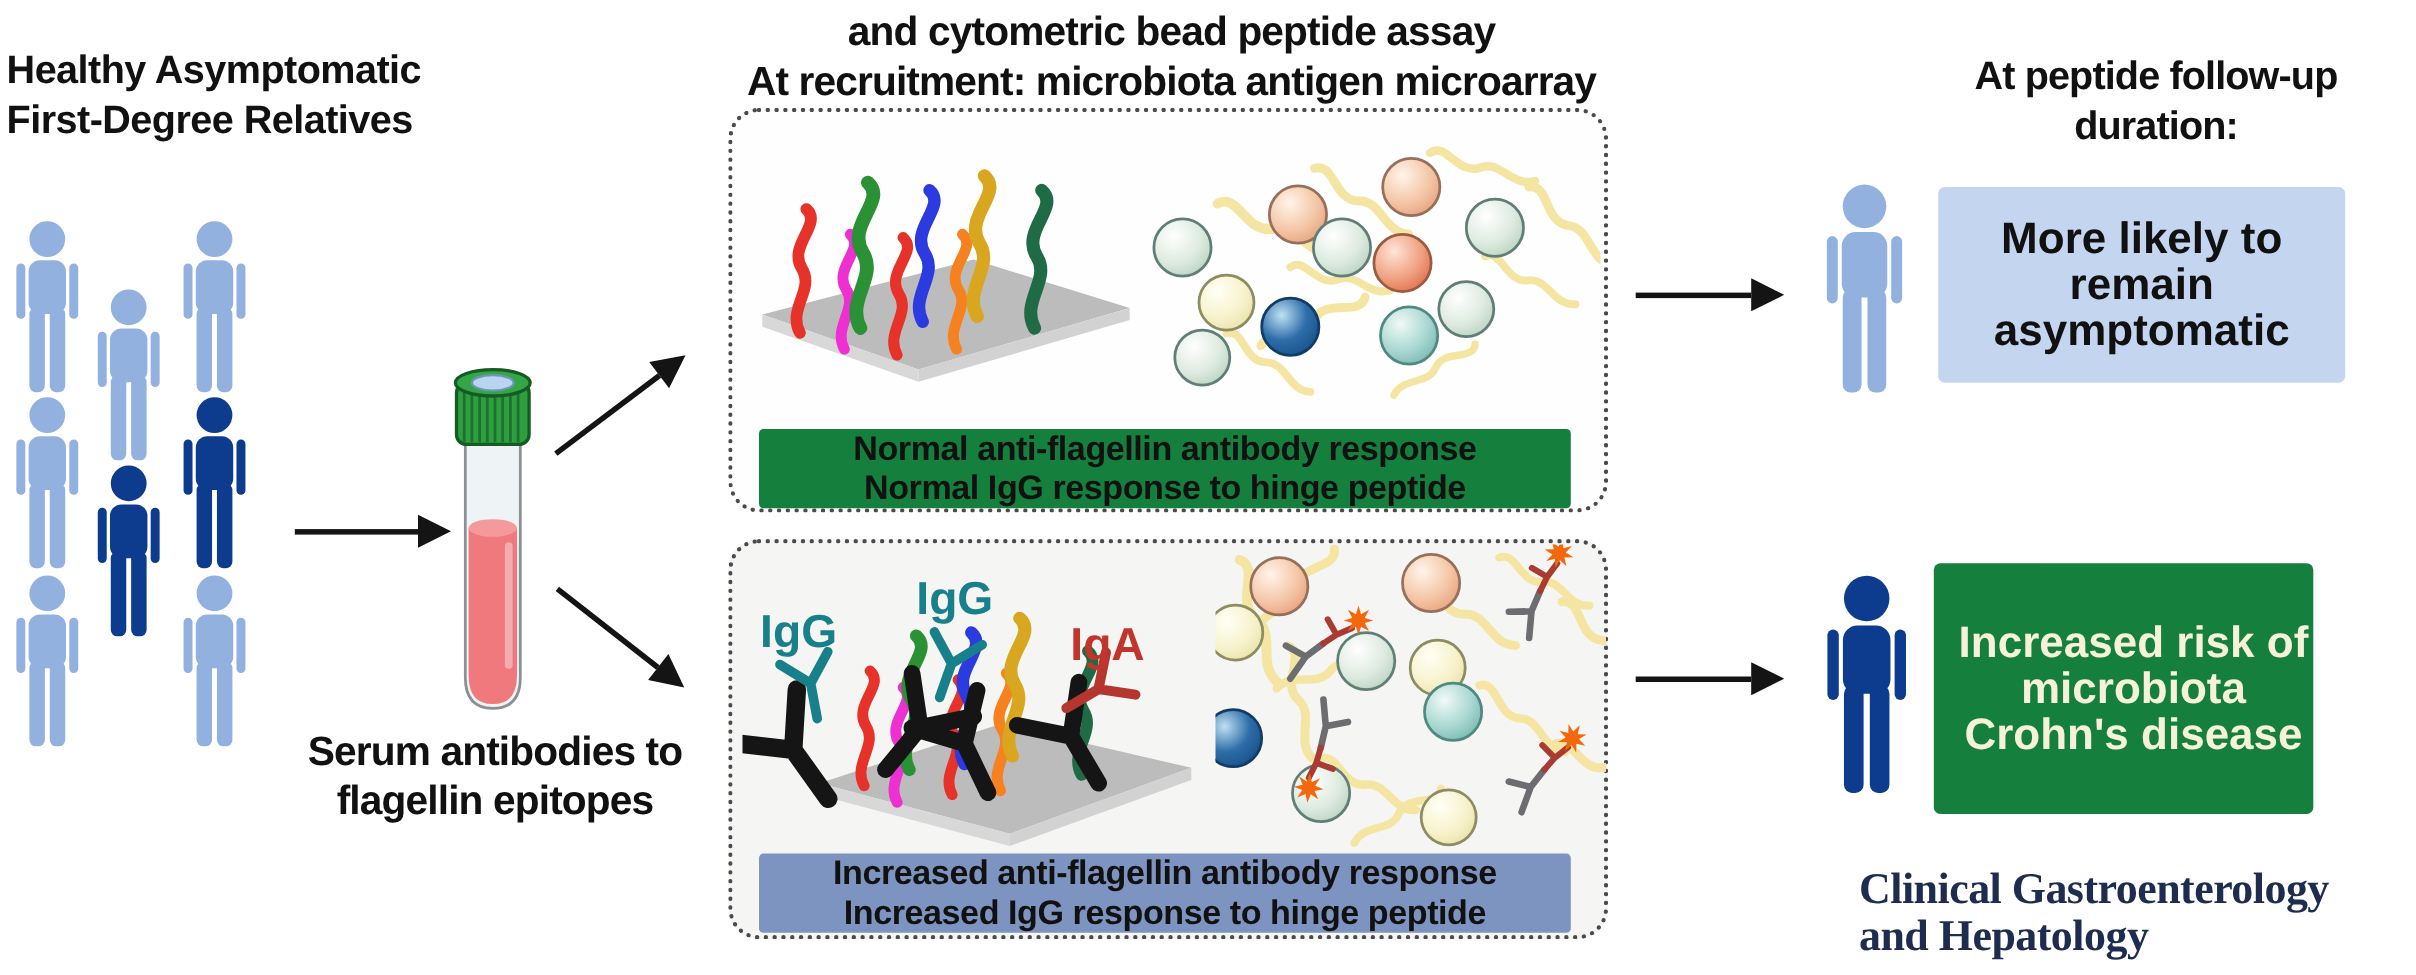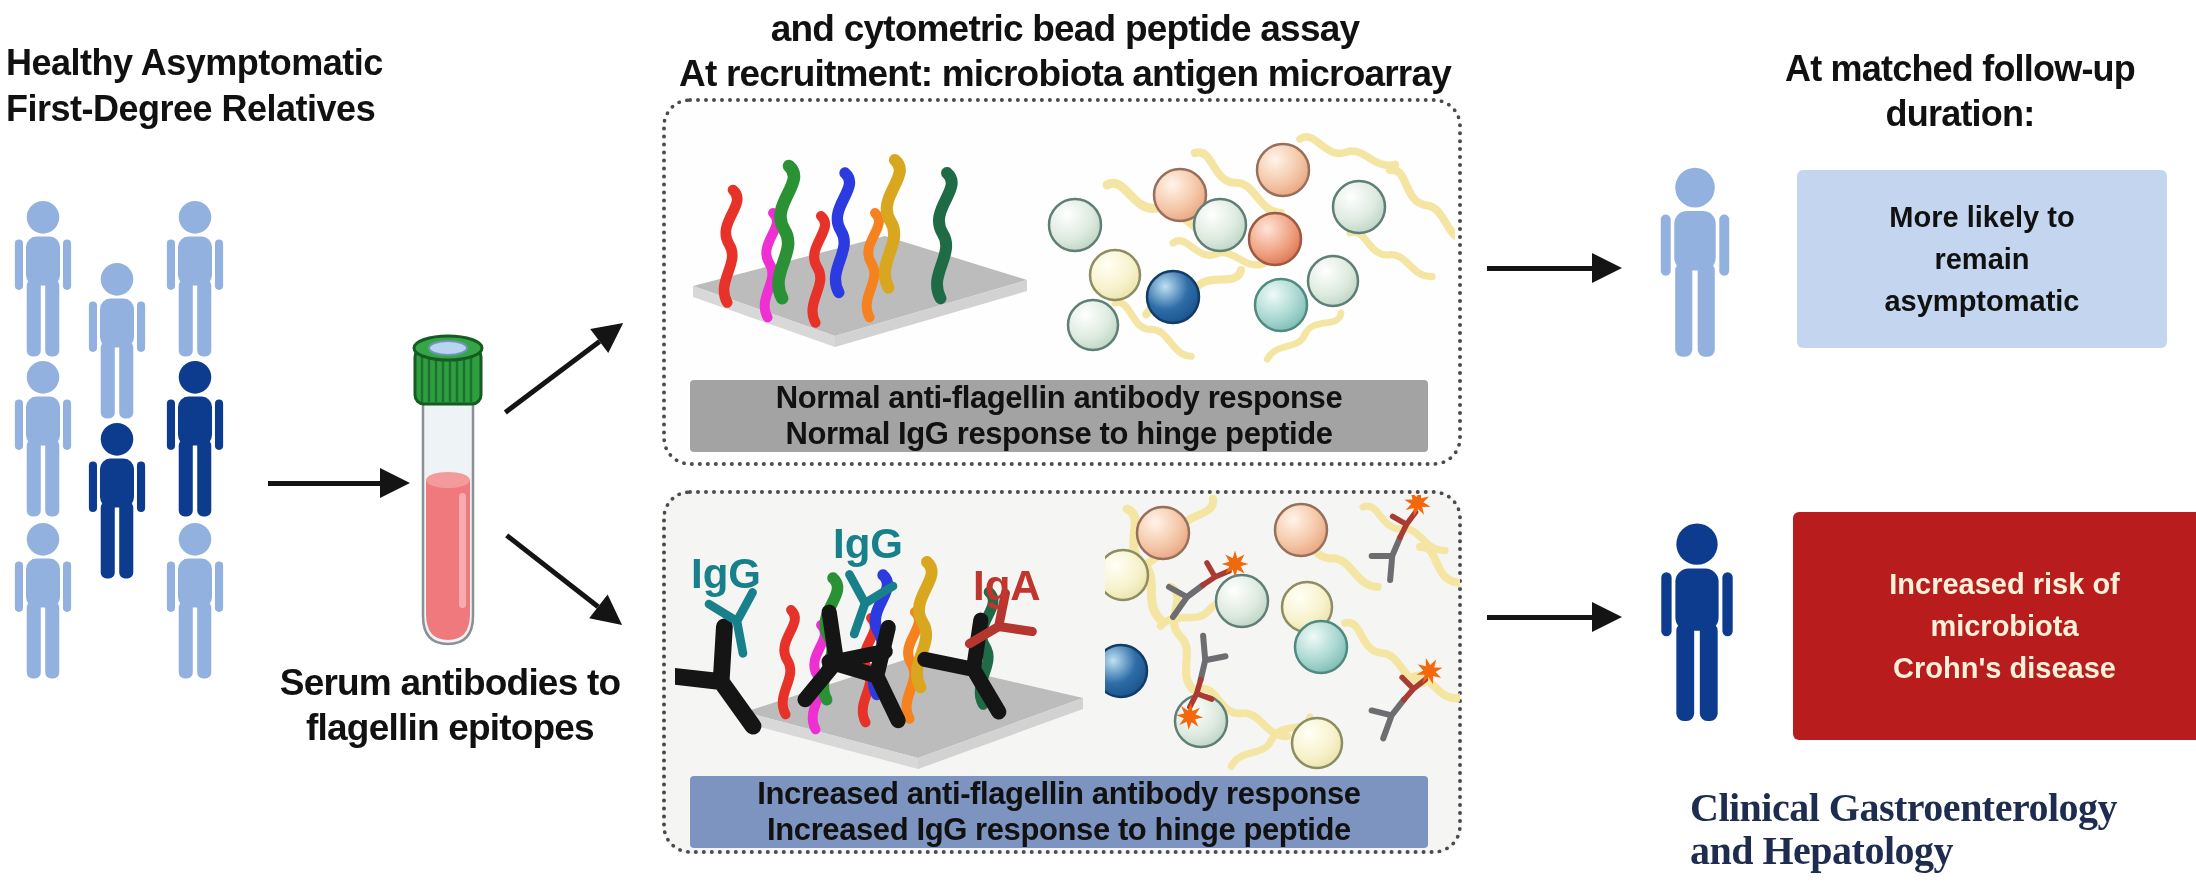--- a/index.html
+++ b/index.html
@@ -13,21 +13,21 @@
   .dotted-box{
     position:absolute;border:4px dotted #4b4b4b;border-radius:28px;box-sizing:border-box;
   }
   .band{
     position:absolute;left:24px;right:30px;text-align:center;font-weight:bold;
     font-size:31px;line-height:36px;letter-spacing:-0.4px;border-radius:4px;
     display:flex;flex-direction:column;justify-content:center;
   }
   .outcome-box{
     position:absolute;border-radius:6px;display:flex;flex-direction:column;
-    justify-content:center;text-align:center;font-weight:bold;font-size:29px;line-height:42px;margin-left:35px;
+    justify-content:center;text-align:center;font-weight:bold;font-size:40px;line-height:42px;
   }
   .person{position:absolute;display:block;}
   .arrow{position:absolute;display:flex;align-items:center;transform-origin:left center;}
   .arrow .shaft{height:5px;background:#141414;}
   .arrow .head{width:0;height:0;border-left:30px solid #141414;border-top:15px solid transparent;border-bottom:15px solid transparent;}
   .journal{
     font-family:"Liberation Serif",serif;font-weight:bold;font-size:40px;line-height:43px;
     text-align:left;letter-spacing:-0.5px;
   }
   svg text{font-family:"Liberation Sans",sans-serif;font-weight:bold;}
@@ -116,21 +116,21 @@
     <div class="shaft" style="width:116px;"></div>
       <div class="head"></div>
   </div>
 
   <div class="abs title" style="left:600px;top:6px;width:930px;">
     <div>and cytometric bead peptide assay</div>
     <div>At recruitment: microbiota antigen microarray</div>
   </div>
 
   <div class="dotted-box" style="left:662px;top:98px;width:800px;height:368px;background:#fefefe;">
-    <div class="band" style="top:278px;height:72px;background:#a3a3a3;">
+    <div class="band" style="top:288px;height:72px;background:#15803d;">
       <div>Normal anti-flagellin antibody response</div>
       <div>Normal IgG response to hinge peptide</div>
     </div>
   </div>
 
   <svg class="abs" style="left:685px;top:118px;" width="350" height="250" viewBox="0 0 350 250">
     <defs>
         <path id="sqA" d="M0,0 c16,14 -18,34 -4,56 c12,19 -14,38 -2,60" fill="none" stroke-linecap="round"></path>
       </defs>
     <polygon points="8,168 200,118 342,162 150,218" fill="#bcbcbc"></polygon>
@@ -312,37 +312,37 @@
   <div class="arrow" style="left:1487px;top:253px;">
     <div class="shaft" style="width:105px;"></div>
       <div class="head"></div>
   </div>
   <div class="arrow" style="left:1487px;top:602px;">
     <div class="shaft" style="width:105px;"></div>
       <div class="head"></div>
   </div>
 
   <div class="abs title" style="left:1740px;top:46px;width:440px;font-size:36px;">
-    <div>At matched follow-up</div>
+    <div>At peptide follow-up</div>
     <div>duration:</div>
   </div>
 
   <svg class="person" style="left:1650px;top:152px;width:90px;height:226px;color:#92b1de">
       <use href="#person"></use>
     </svg>
   <div class="outcome-box" style="left:1762px;top:170px;width:370px;height:178px;background:#c4d6ef;color:#111111;">
     <div>More likely to</div>
     <div>remain</div>
     <div>asymptomatic</div>
   </div>
 
   <svg class="person" style="left:1650px;top:506px;width:94px;height:238px;color:#0d3c8e">
       <use href="#person"></use>
     </svg>
-  <div class="outcome-box" style="left:1758px;top:512px;width:423px;height:228px;background:#b91c1c;color:#f6f2da;">
+  <div class="outcome-box" style="left:1758px;top:512px;width:327px;height:228px;background:#15803d;color:#f6f2da;padding-left:18px;">
     <div>Increased risk of</div>
     <div>microbiota</div>
     <div>Crohn's disease</div>
   </div>
 
   <div class="abs journal" style="left:1690px;top:786px;width:500px;color:#1e2d4f;">
     <div>Clinical Gastroenterology</div>
     <div>and Hepatology</div>
   </div>
 

